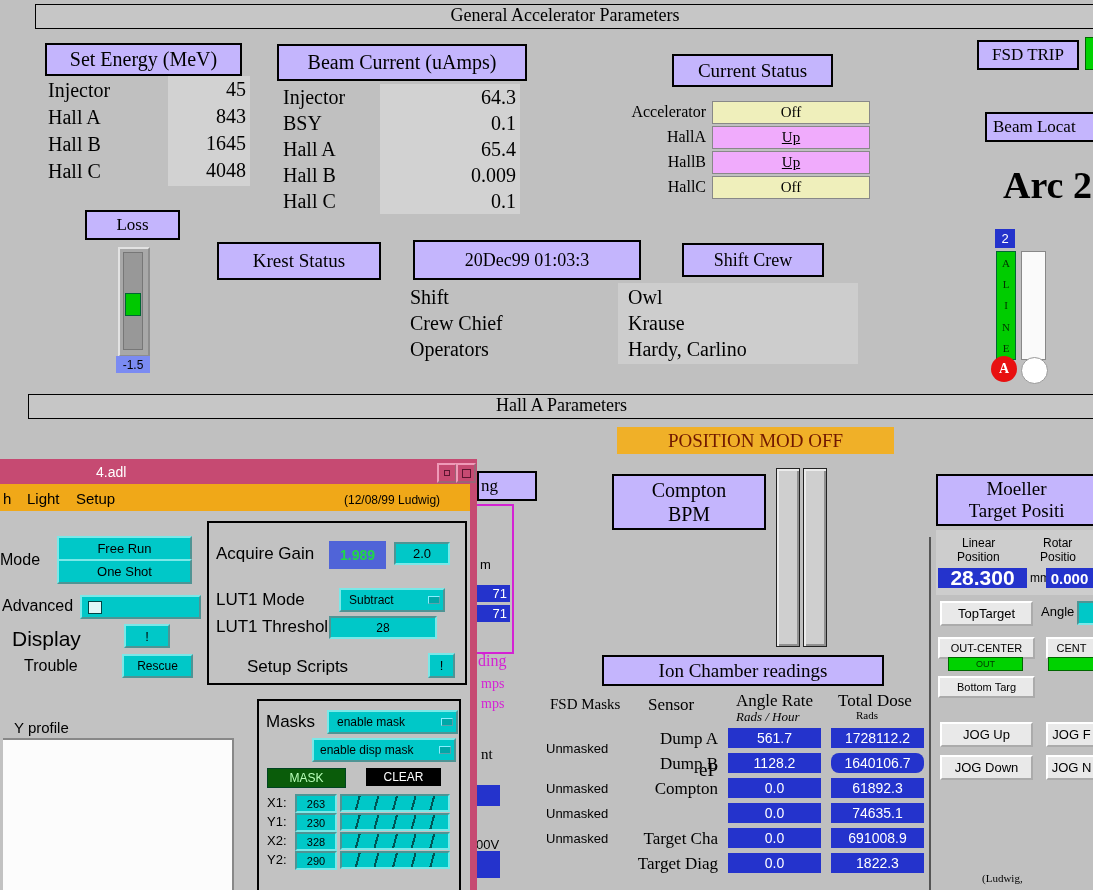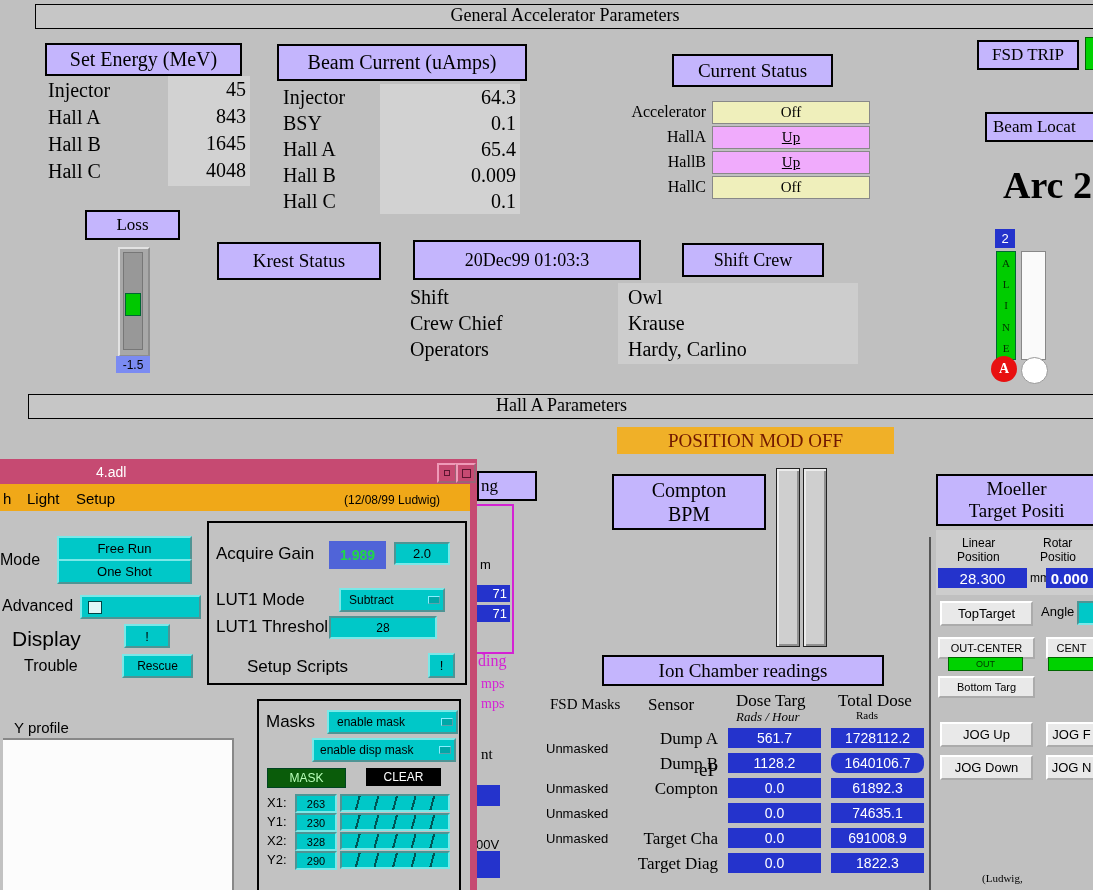--- a/index.html
+++ b/index.html
@@ -116,21 +116,21 @@
   <div class="abs obox" style="left:612px;top:474px;width:150px;height:52px;display:flex;flex-direction:column;align-items:center;justify-content:center;font-size:20px;line-height:24px;">
     <span>Compton</span>
     <span>BPM</span>
   </div>
   <div class="abs" style="left:776px;top:468px;width:22px;height:177px;background:#cfcfcf;border:1px solid #222;box-shadow:inset 2px 2px 0 #ebebeb, inset -2px -2px 0 #909090;"></div>
   <div class="abs" style="left:803px;top:468px;width:22px;height:177px;background:#cfcfcf;border:1px solid #222;box-shadow:inset 2px 2px 0 #ebebeb, inset -2px -2px 0 #909090;"></div>
 
   <div class="abs obox flex c" style="left:602px;top:655px;width:278px;height:27px;font-size:19px;">Ion Chamber readings</div>
   <div class="abs" style="left:550px;top:696px;font-size:15px;">FSD Masks</div>
   <div class="abs" style="left:648px;top:695px;font-size:17px;">Sensor</div>
-  <div class="abs" style="left:736px;top:691px;font-size:17px;">Dose Targ</div>
+  <div class="abs" style="left:736px;top:691px;font-size:17px;">Angle Rate</div>
   <div class="abs" style="left:736px;top:709px;font-size:13px;font-style:italic;">Rads / Hour</div>
   <div class="abs" style="left:838px;top:691px;font-size:17px;">Total Dose</div>
   <div class="abs" style="left:856px;top:709px;font-size:11px;">Rads</div>
 
   <div class="abs sans" style="left:546px;top:741px;font-size:13px;">Unmasked</div>
   <div class="abs sans" style="left:546px;top:781px;font-size:13px;">Unmasked</div>
   <div class="abs sans" style="left:546px;top:806px;font-size:13px;">Unmasked</div>
   <div class="abs sans" style="left:546px;top:831px;font-size:13px;">Unmasked</div>
 
   <div class="abs flex r" style="left:600px;top:729px;width:118px;height:20px;font-size:17px;">Dump A</div>
@@ -161,21 +161,21 @@
 
   <div class="abs obox" style="left:936px;top:474px;width:157px;height:48px;display:flex;flex-direction:column;align-items:center;justify-content:center;font-size:19px;line-height:22px;">
     <span class="nowrap">Moeller</span>
     <span class="nowrap">Target Positi</span>
   </div>
   <div class="abs" style="left:936px;top:530px;width:157px;height:65px;background:#cdcdcd;"></div>
   <div class="abs sans" style="left:962px;top:536px;font-size:12px;">Linear</div>
   <div class="abs sans" style="left:957px;top:550px;font-size:12px;">Position</div>
   <div class="abs sans" style="left:1043px;top:536px;font-size:12px;">Rotar</div>
   <div class="abs sans" style="left:1040px;top:550px;font-size:12px;">Positio</div>
-  <div class="abs bluebox flex c" style="left:938px;top:568px;width:89px;height:20px;font-size:15px;font-weight:normal;text-align:right;">28.300</div>
+  <div class="abs bluebox flex c" style="left:938px;top:568px;width:89px;height:20px;font-size:21px;font-weight:bold;text-align:right;">28.300</div>
   <div class="abs sans" style="left:1030px;top:571px;font-size:12px;">mm</div>
   <div class="abs bluebox flex c" style="left:1046px;top:568px;width:47px;height:20px;font-size:15px;font-weight:bold;">0.000</div>
 
   <div class="abs litebtn flex c" style="left:940px;top:601px;width:89px;height:21px;font-size:13px;">TopTarget</div>
   <div class="abs sans" style="left:1041px;top:604px;font-size:13px;">Angle</div>
   <div class="abs cyanentry" style="left:1077px;top:601px;width:16px;height:20px;"></div>
   <div class="abs litebtn flex c" style="left:938px;top:637px;width:93px;height:18px;font-size:11px;">OUT-CENTER</div>
   <div class="abs greenind flex c" style="left:948px;top:657px;width:73px;height:12px;font-size:9px;color:#003300;font-family:'Liberation Sans',sans-serif;">OUT</div>
   <div class="abs litebtn flex c nowrap" style="left:938px;top:676px;width:93px;height:18px;font-size:11px;">Bottom Targ</div>
   <div class="abs litebtn flex c nowrap" style="left:1046px;top:637px;width:47px;height:18px;font-size:11px;">CENT</div>

